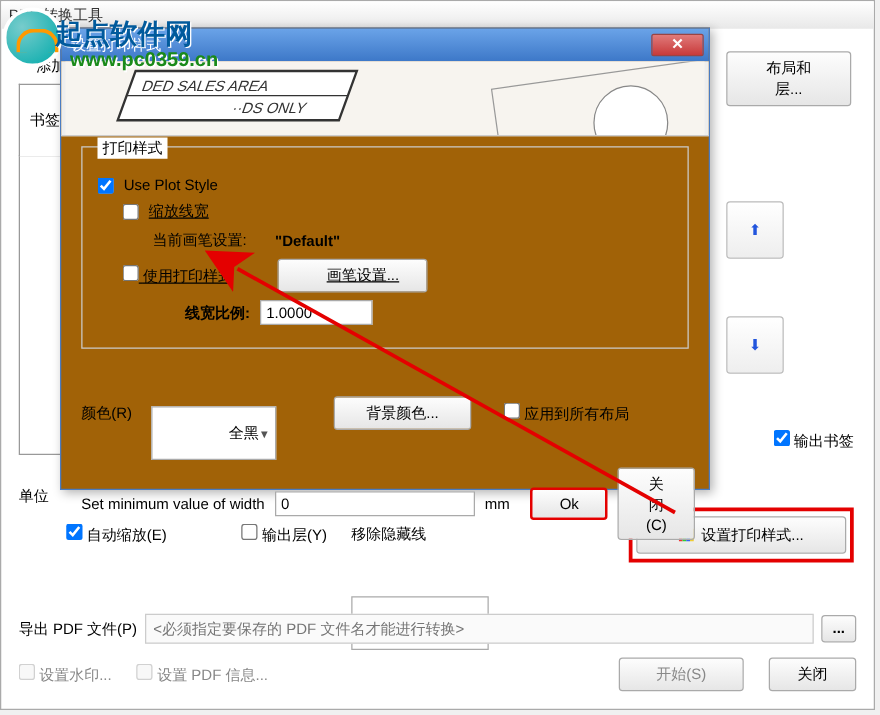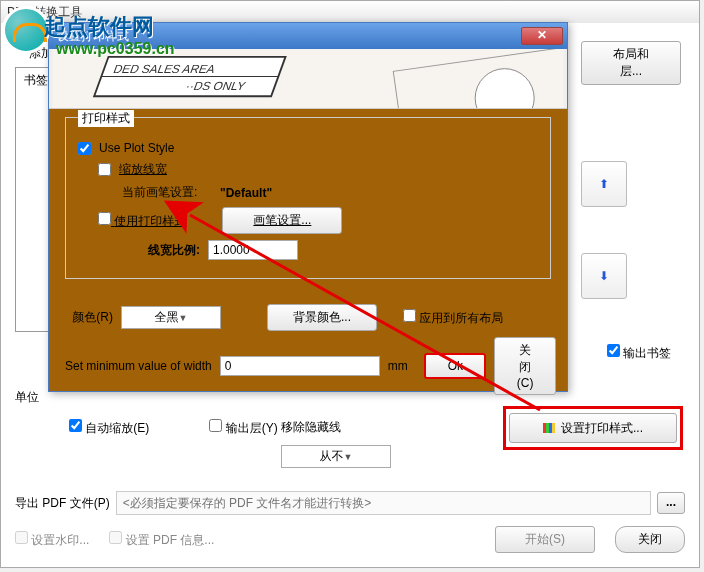--- a/index.html
+++ b/index.html
@@ -1,59 +1,59 @@
 <!DOCTYPE html>
 <html><head>
 <meta charset="utf-8">
 <style>
 * { box-sizing: border-box; margin: 0; padding: 0; font-family: "Microsoft YaHei", Tahoma, sans-serif; font-size: 12px; }
 body { background: #f0f0f0; width: 704px; height: 572px; position: relative; overflow: hidden; }
 
 
 .main-window { position: absolute; left: 0; top: 0; width: 700px; height: 568px; background: #fff; border: 1px solid #aaa; }
 .main-titlebar { height: 22px; background: linear-gradient(#fff, #e8e8e8); padding-left: 6px; line-height: 22px; color: #333; }
-.tab-bookmark { border: 1px solid #999; background: #fff; padding: 4px 8px; display: inline-block; border-bottom: none; }
+.tab-bookmark { border: 1px solid #999; background: #fff; padding: 20px 8px; display: inline-block; border-bottom: none; }
 .listbox { width: 48px; height: 240px; border: 1px solid #999; background: #fff; margin-top: -1px; }
 
 .right-buttons { position: absolute; right: 18px; top: 40px; display: flex; flex-direction: column; gap: 8px; }
 .btn { border: 1px solid #aaa; background: linear-gradient(#fdfdfd,#e6e6e6); padding: 4px 22px; border-radius: 3px; cursor: pointer; text-align: center; }
 .big-arrow-btn { width: 46px; height: 46px; border: 1px solid #bbb; background: linear-gradient(#fff,#eee); border-radius: 3px; display: flex; align-items: center; justify-content: center; font-size: 22px; color: #2255dd; }
 .big-arrow-btn.down { color: #2255dd; }
 input[type=checkbox] { width: 13px; height: 13px; }
 .unit-label { position: absolute; left: 14px; top: 388px; }
-.output-bookmark { position: absolute; right: 28px; top: 343px; }
-.select-control { border: 1px solid #aaa; background: #fff; padding: 2px 4px; min-width: 80px; display: inline-flex; align-items: center; justify-content: center; }
+.output-bookmark { position: absolute; right: 16px; top: 343px; }
+.select-control { border: 1px solid #aaa; background: #fff; padding: 12px 4px; min-width: 80px; display: inline-flex; align-items: center; justify-content: flex-end; margin-top: 32px; }
 .select-control .chev { font-size: 9px; color: #555; }
 
 .highlight-btn-box { position: absolute; right: 16px; top: 405px; width: 180px; height: 44px; border: 3px solid #e40000; display: flex; align-items: center; justify-content: center; }
 .style-btn { width: 168px; height: 30px; border: 1px solid #aaa; background: linear-gradient(#fdfdfd,#e6e6e6); border-radius: 3px; display: flex; align-items: center; justify-content: center; gap: 4px; }
 .rainbow-icon { width: 14px; height: 14px; display: inline-block; }
 
 .export-row { position: absolute; left: 14px; right: 14px; top: 490px; display: flex; align-items: center; gap: 6px; }
 .path-input { flex: 1; border: 1px solid #ccc; background: #fafafa; padding: 4px 6px; color: #888; }
 .browse-btn { width: 28px; height: 22px; border: 1px solid #aaa; background: linear-gradient(#fdfdfd,#e6e6e6); border-radius: 3px; text-align: center; line-height: 18px; font-weight: bold; }
 
 .final-row { position: absolute; left: 14px; right: 14px; top: 525px; display: flex; align-items: center; gap: 20px; }
 .final-row .spacer { flex: 1; }
 
-.auto-row { position: absolute; left: 26px; top: 418px; display: flex; gap: 60px; align-items: center; padding-left: 42px; }
+.auto-row { position: absolute; left: 10px; top: 418px; display: flex; gap: 60px; align-items: center; padding-left: 42px; }
 .use-page-row { position: absolute; left: 14px; top: 448px; }
 .remove-hidden { position: absolute; left: 280px; top: 418px; }
 .never-sel { position: absolute; left: 280px; top: 444px; }
 
 
 .dialog { position: absolute; left: 48px; top: 22px; width: 520px; height: 370px; background: #a16207; border: 1px solid #4a7bc1; box-shadow: 2px 2px 8px rgba(0,0,0,0.3); }
 .dlg-titlebar { height: 26px; background: linear-gradient(#6aa3e8,#3d78c8); display: flex; align-items: center; padding: 0 4px 0 8px; color: #fff; }
 .dlg-titlebar .title { flex: 1; font-size: 12px; }
 .dlg-close { width: 42px; height: 18px; background: linear-gradient(#e07a7a,#c83a3a); border: 1px solid #944; border-radius: 2px; color: #fff; text-align: center; font-weight: bold; line-height: 14px; font-size: 11px; }
 .dlg-banner { height: 60px; background: #eee; position: relative; overflow: hidden; border-bottom: 1px solid #ccc; }
 .dlg-banner svg { width: 100%; height: 100%; }
 
 .dlg-body { padding: 8px 16px 12px 16px; position: relative; }
-.groupbox { border: 1px solid #ccc; padding: 8px 12px 12px 12px; margin-bottom: 25px; }
+.groupbox { border: 1px solid #ccc; padding: 8px 12px 12px 12px; margin-bottom: 14px; }
 .groupbox .legend { position: relative; top: -16px; background: #fff; display: inline-block; padding: 0 4px; }
 .groupbox .gb-content { margin-top: -8px; }
 .field-row { display: flex; align-items: center; gap: 8px; margin: 6px 0; }
 .field-row .lbl { min-width: 78px; text-align: right; font-weight: bold; }
 .text-input { border: 1px solid #aaa; padding: 2px 4px; background: #fff; }
 .w90 { width: 90px; }
 .w160 { width: 160px; }
 .bold { font-weight: bold; }
 .indent1 { margin-left: 20px; text-decoration: underline; }
 .indent2 { margin-left: 44px; }
@@ -141,21 +141,21 @@
     <span>导出 PDF 文件(P)</span>
     <input class="path-input" placeholder="&lt;必须指定要保存的 PDF 文件名才能进行转换&gt;" style="">
     <div class="browse-btn">...</div>
   </div>
 
   <div class="final-row">
     <label class="disabled"><input type="checkbox" disabled="" style=""> <span>设置水印...</span></label>
     <label class="disabled"><input type="checkbox" disabled="" style=""> <span>设置 PDF 信息...</span></label>
     <div class="spacer"></div>
     <div class="btn disabled" style="width:100px;"><span>开始(S)</span></div>
-    <div class="btn" style="width:70px;border-radius:11px;"><span>关闭</span></div>
+    <div class="btn" style="width:70px;"><span>关闭</span></div>
   </div>
 </div>
 
 <div class="dialog">
   <div class="dlg-titlebar">
     <span class="title">设置打印样式</span>
     <div class="dlg-close"><span>✕</span></div>
   </div>
   <div class="dlg-banner">
     <svg viewBox="0 0 520 60">
@@ -182,32 +182,32 @@
           <input type="checkbox" style=""> 
             <span>缩放线宽</span>
         </label>
         <div class="field-row indent2">
           <span>当前画笔设置:</span>&nbsp;&nbsp;
           <span class="bold">"Default"</span>
         </div>
         <div class="field-row indent1">
           <label><input type="checkbox" style=""> <span>使用打印样式</span></label>
           <div style="width:20px;"></div>
-          <div class="btn" style="width:120px;"><span>画笔设置...</span></div>
+          <div class="btn" style="width:120px;text-align:right;"><span>画笔设置...</span></div>
         </div>
         <div class="field-row indent2">
           <span class="lbl">线宽比例:</span>
           <input class="text-input w90" value="1.0000" style="">
           <div style="width:40px;"></div>
         </div>
       </div>
     </div>
 
     <div class="field-row">
-      <span style="width:48px; text-align:right;">颜色(R)</span>
+      <span style="width:48px; text-align:left;">颜色(R)</span>
       <div class="select-control" style="width:100px;">
         <span>全黑</span>
           <span class="chev">▼</span>
       </div>
       <div style="width:30px;"></div>
       <div class="btn" style="width:110px;"><span>背景颜色...</span></div>
       <div style="width:10px;"></div>
       <label><input type="checkbox" style=""> <span>应用到所有布局</span></label>
     </div>
 

